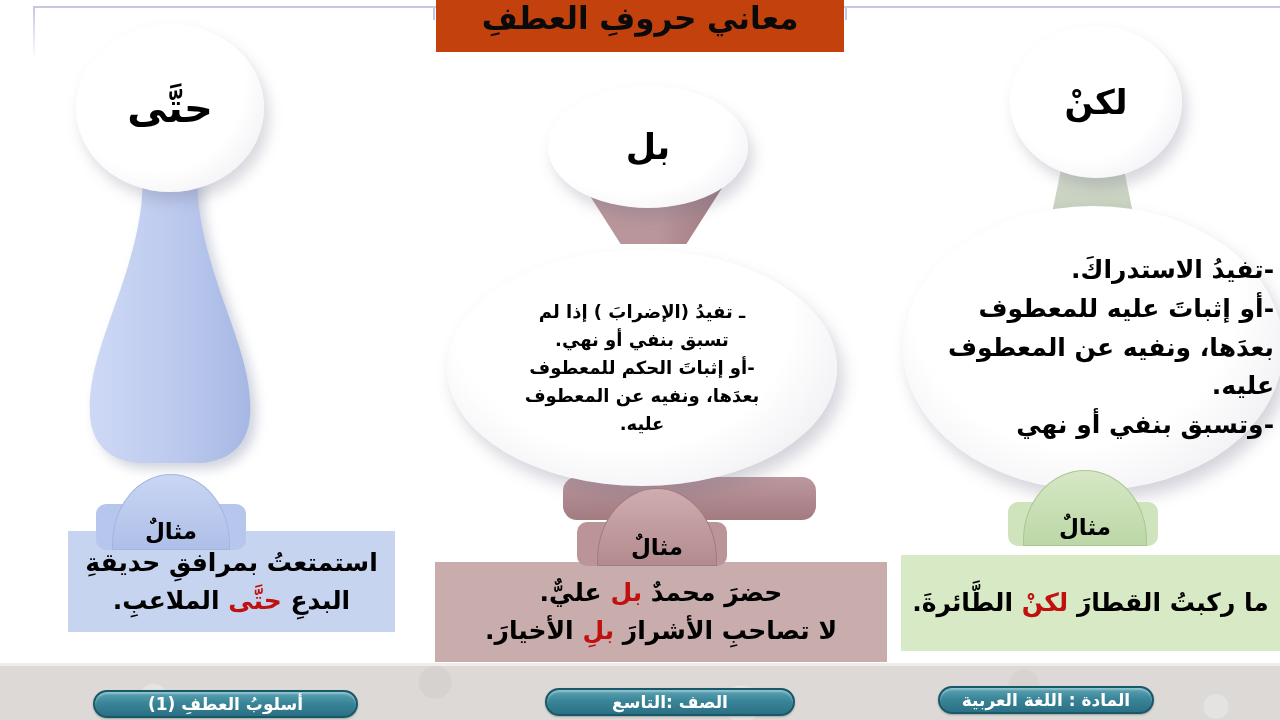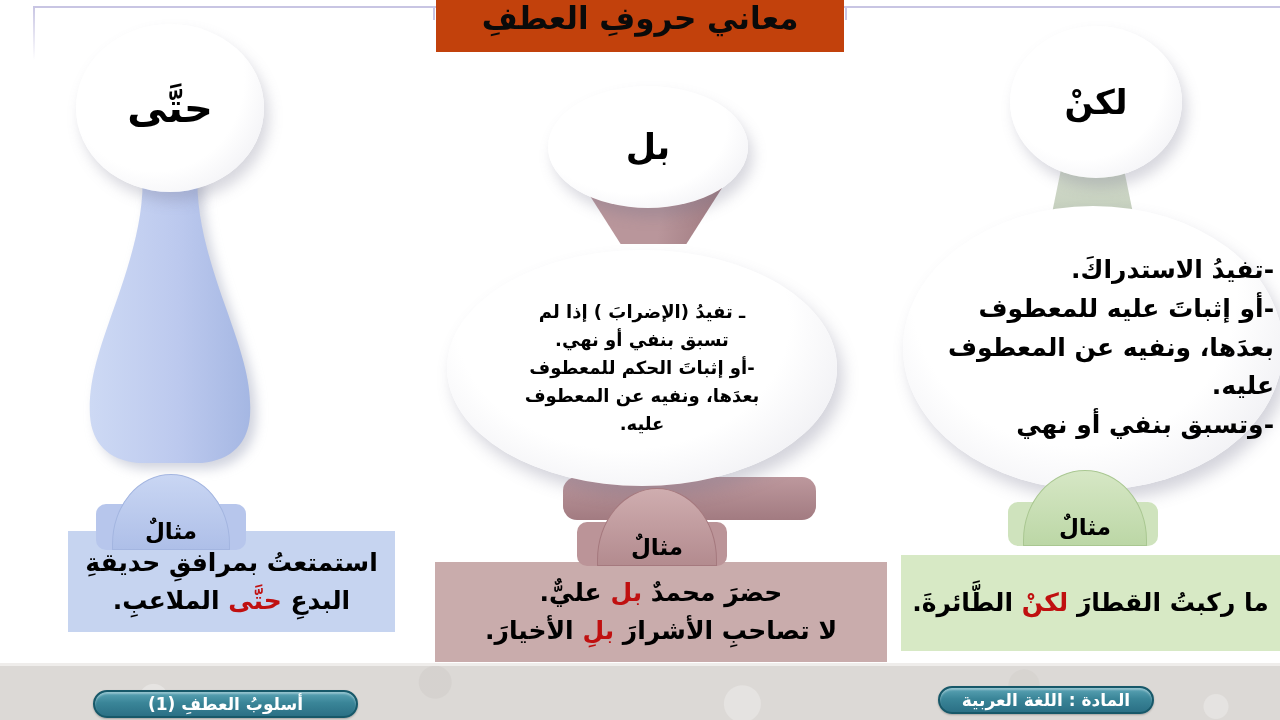--- a/index.html
+++ b/index.html
@@ -170,18 +170,21 @@
 
   <div class="ex-box c-lakin-box" style="left:901px; top:555px; width:379px; height:96px; font-size:25px;">
       <div class="ex-line"><span>ما ركبتُ القطارَ </span><span class="kw">لكنْ</span><span> الطَّائرةَ.</span></div>
     </div>
 
   <div class="footer">
     <div class="footer-pattern"></div>
     <div class="pill" style="left:93px; top:24px; width:265px;">
       <span>أسلوبُ العطفِ (1)</span>
     </div>
+    <div class="pill" style="left:545px; top:22px; width:250px;">
+      <span>الصف :التاسع</span>
+    </div>
     <div class="pill" style="left:938px; top:20px; width:216px;">
       <span>المادة : اللغة العربية</span>
     </div>
   </div>
 
 </div>
 
 </body></html>

